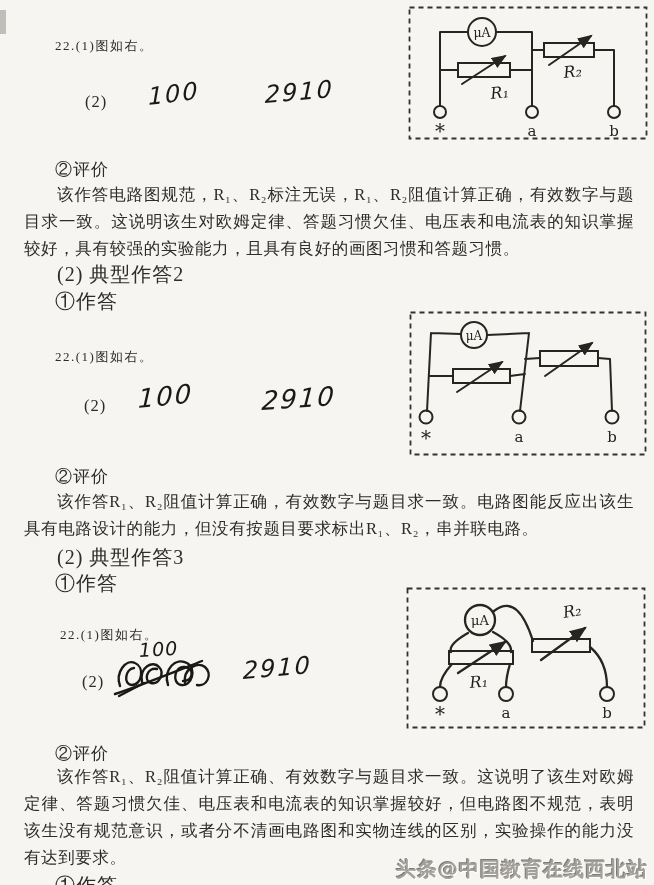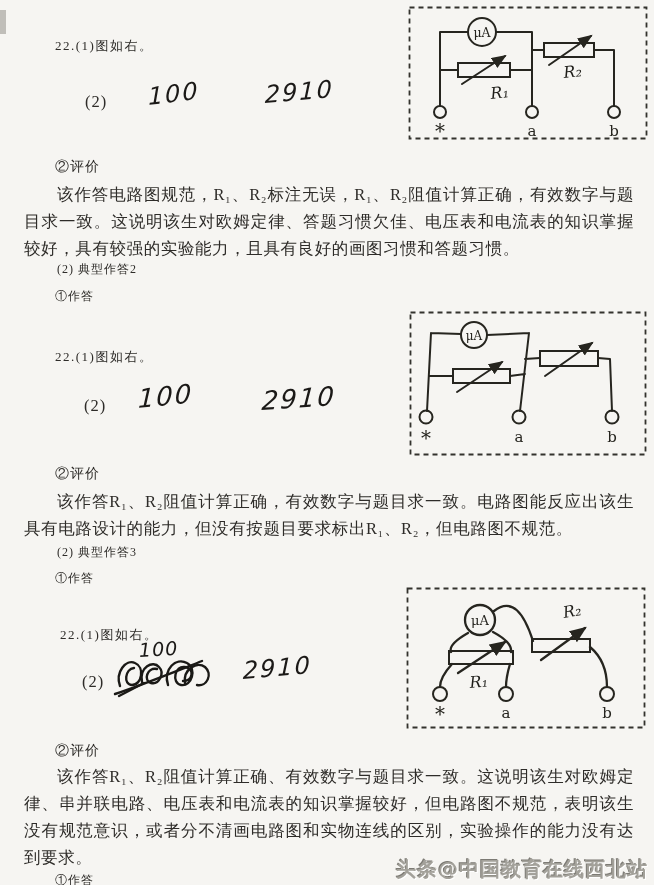--- a/index.html
+++ b/index.html
@@ -9,22 +9,22 @@
     font-family:"Liberation Serif","DejaVu Serif",serif;color:#2e2c29;
   }
   .scan-notch{position:absolute;left:0;top:10px;width:6px;height:24px;background:#c0beb9;}
   .q-line{position:absolute;font-size:13px;letter-spacing:1.5px;white-space:nowrap;}
   .part-label{position:absolute;font-size:16.5px;letter-spacing:1px;}
   .hand{
     position:absolute;font-family:"DejaVu Sans",sans-serif;font-style:italic;
     font-size:24px;color:#1b1917;letter-spacing:2px;transform-origin:left center;white-space:nowrap;
   }
   .hand.small{font-size:19px;letter-spacing:1px;}
-  .eval-h{position:absolute;font-size:14px;letter-spacing:1px;}
-  .sec-h{position:absolute;font-size:12px;letter-spacing:1px;white-space:nowrap;text-align:right;}
+  .eval-h{position:absolute;font-size:17px;letter-spacing:1px;}
+  .sec-h{position:absolute;font-size:20px;letter-spacing:1px;white-space:nowrap;text-align:right;}
   .para{
     position:absolute;left:24px;width:610px;font-size:16.5px;line-height:27px;
     text-align:justify;text-indent:2em;letter-spacing:0.6px;
   }
   .diagram{position:absolute;}
   .diagram svg{display:block;}
   .wire{stroke:#26251f;stroke-width:2;fill:none;stroke-linecap:round;}
   .wire3{stroke:#26251f;stroke-width:2.3;fill:none;stroke-linecap:round;}
   .comp{stroke:#26251f;stroke-width:2;fill:none;}
   .dashbox{stroke:#33322d;stroke-width:1.8;fill:none;stroke-dasharray:5 4;}
@@ -102,21 +102,21 @@
       <circle class="comp" cx="17" cy="106" r="6.5"></circle>
       <circle class="comp" cx="110" cy="106" r="6.5"></circle>
       <circle class="comp" cx="203" cy="106" r="6.5"></circle>
       <text class="svgtxt" x="17" y="134" font-size="20" text-anchor="middle">*</text>
       <text class="svgtxt" x="110" y="131" font-size="15" text-anchor="middle">a</text>
       <text class="svgtxt" x="203" y="131" font-size="15" text-anchor="middle">b</text>
     </svg>
   </div>
 
   <div class="eval-h" style="left:55px;top:465px">②评价</div>
-  <div class="para" style="top:488px">该作答R₁、R₂阻值计算正确，有效数字与题目求一致。电路图能反应出该生具有电路设计的能力，但没有按题目要求标出R₁、R₂，但电路图不规范。</div>
+  <div class="para" style="top:488px">该作答R₁、R₂阻值计算正确，有效数字与题目求一致。电路图能反应出该生具有电路设计的能力，但没有按题目要求标出R₁、R₂，串并联电路。</div>
   <div class="sec-h" style="left:57px;top:544px">(2) 典型作答3</div>
   <div class="sec-h" style="left:55px;top:570px">①作答</div>
 
   <div class="q-line" style="left:60px;top:626px">22.(1)图如右。</div>
   <div class="hand small" style="left:139px;top:639px;transform:rotate(-3deg)">100</div>
   <div class="part-label" style="left:82px;top:672px">(2)</div>
 
   <div class="diagram" style="left:112px;top:652px">
     <svg width="115" height="46" viewBox="0 0 115 46">
       <path class="scribble" d="M8,34 C3,20 14,7 23,11 C33,15 30,33 20,33 C11,33 13,17 22,16"></path>
@@ -149,17 +149,17 @@
       <circle class="comp" cx="34" cy="107" r="7"></circle>
       <circle class="comp" cx="100" cy="107" r="7"></circle>
       <circle class="comp" cx="201" cy="107" r="7"></circle>
       <text class="svgtxt" x="34" y="134" font-size="20" text-anchor="middle">*</text>
       <text class="svgtxt" x="100" y="131" font-size="15" text-anchor="middle">a</text>
       <text class="svgtxt" x="201" y="131" font-size="15" text-anchor="middle">b</text>
     </svg>
   </div>
 
   <div class="eval-h" style="left:55px;top:742px">②评价</div>
-  <div class="para" style="top:763px">该作答R₁、R₂阻值计算正确、有效数字与题目求一致。这说明该生对欧姆定律、串并联电路、电压表和电流表的知识掌握较好，但电路图不规范，表明该生没有规范意识，或者分不清画电路图和实物连线的区别，实验操作的能力没有达到要求。</div>
+  <div class="para" style="top:763px">该作答R₁、R₂阻值计算正确、有效数字与题目求一致。这说明了该生对欧姆定律、答题习惯欠佳、电压表和电流表的知识掌握较好，但电路图不规范，表明该生没有规范意识，或者分不清画电路图和实物连线的区别，实验操作的能力没有达到要求。</div>
   <div class="sec-h" style="left:55px;top:872px">①作答</div>
 
   <div class="watermark">头条@中国教育在线西北站</div>
 </div>
 
 </body></html>

